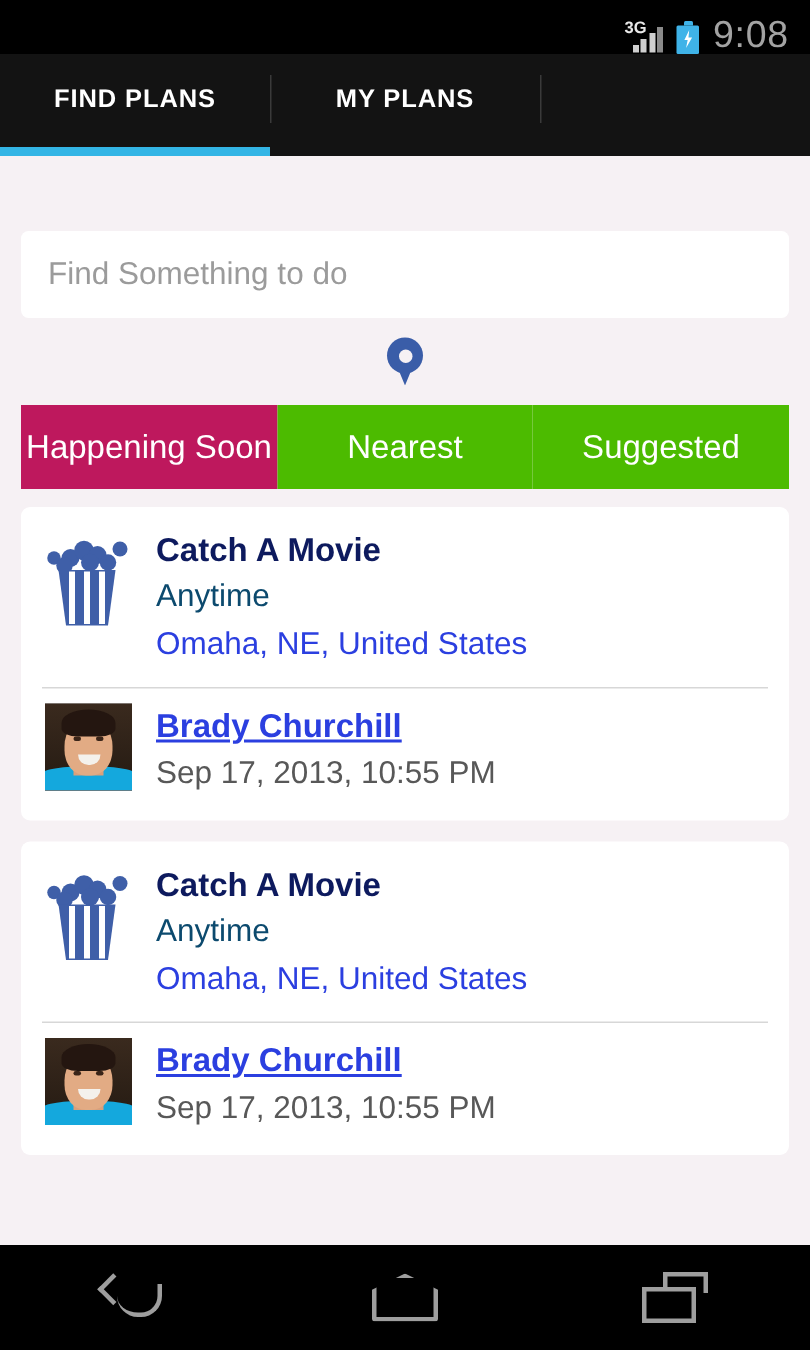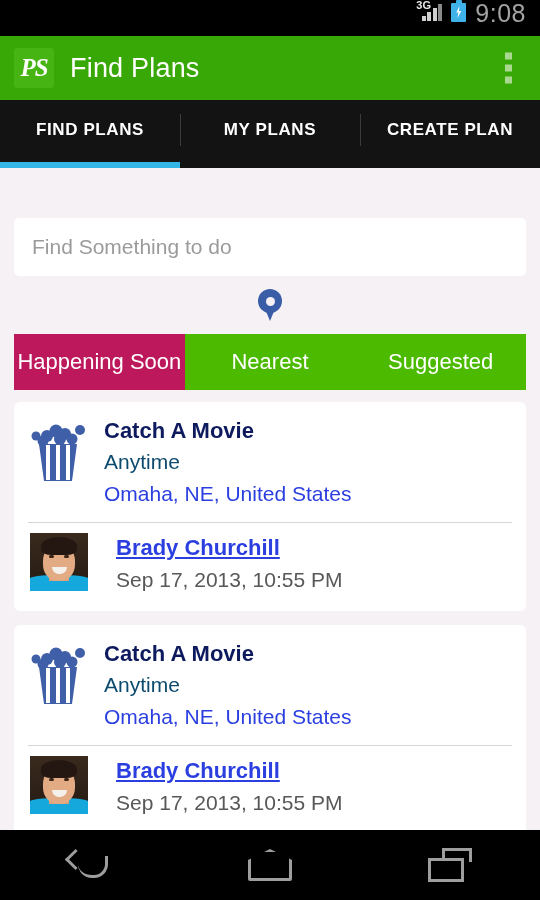--- a/index.html
+++ b/index.html
@@ -6,21 +6,21 @@
   html, body {
     width:540px; height:900px; overflow:hidden;
     font-family:"Liberation Sans", sans-serif;
     background:#f6f1f4;
   }
   .screen { position:relative; width:540px; height:900px; display:flex; flex-direction:column; }
 
   
   .statusbar {
     height:36px; background:#000; flex:0 0 36px;
-    display:flex; align-items:flex-start; justify-content:flex-end;
+    display:flex; align-items:flex-end; justify-content:flex-end;
     padding-right:14px; gap:9px;
   }
   .sig { position:relative; width:26px; height:22px; }
   .sig .bars { position:absolute; right:0; bottom:1px; display:flex; align-items:flex-end; gap:1.5px; }
   .sig .bars i { display:block; width:4px; background:#cfcfcf; }
   .sig .bars i:nth-child(1){ height:5px; }
   .sig .bars i:nth-child(2){ height:9px; }
   .sig .bars i:nth-child(3){ height:13px; }
   .sig .bars i:nth-child(4){ height:17px; background:#8a8a8a; }
   .sig .g3 { position:absolute; left:0; top:0; font-size:11px; color:#e8e8e8; font-weight:bold; line-height:11px; }
@@ -79,21 +79,21 @@
 
   .cards { padding:12px 14px 0 14px; }
   .card { background:#fff; border-radius:6px; margin-bottom:14px; overflow:hidden; }
   .card-top { display:flex; padding:14px 16px 12px 16px; gap:16px; }
   .popcorn { width:58px; height:66px; position:relative; flex:0 0 58px; margin-top:3px; }
   .card-info { flex:1; min-width:0; }
   .plan-title { color:#0d1a5e; font-size:22px; font-weight:bold; line-height:30px; }
   .plan-time  { color:#0c4a6e; font-size:21px; line-height:32px; }
   .plan-loc   { color:#2b3fe0; font-size:21px; line-height:32px; }
   .card-sep { height:1px; background:#d7d7d7; margin:0 14px; }
-  .card-bot { display:flex; padding:10px 16px 14px 16px; gap:28px; }
+  .card-bot { display:flex; padding:10px 16px 14px 16px; gap:16px; }
   .avatar { width:58px; height:58px; flex:0 0 58px; position:relative; overflow:hidden; background:#2a1f18; }
   .avatar .bg   { position:absolute; inset:0; background:linear-gradient(#3a2a1e, #241a12); }
   .avatar .shirt{ position:absolute; left:-4px; bottom:0; width:66px; height:16px; background:#14a8dd; border-radius:40% 40% 0 0; }
   .avatar .neck { position:absolute; left:19px; bottom:10px; width:20px; height:14px; background:#d9a07c; }
   .avatar .face { position:absolute; left:13px; top:10px; width:32px; height:38px; border-radius:48% 48% 44% 44%; background:#e2ab84; }
   .avatar .hair { position:absolute; left:11px; top:4px; width:36px; height:18px; border-radius:50% 50% 30% 30%; background:#241610; }
   .avatar .eyeL { position:absolute; left:19px; top:22px; width:5px; height:3px; border-radius:2px; background:#3a2418; }
   .avatar .eyeR { position:absolute; left:34px; top:22px; width:5px; height:3px; border-radius:2px; background:#3a2418; }
   .avatar .mouth{ position:absolute; left:22px; top:34px; width:15px; height:7px; border-radius:0 0 9px 9px; background:#f4f1ec; }
   .user-info { flex:1; min-width:0; }
@@ -131,41 +131,31 @@
         </span>
     </div>
     <div class="batt">
       <span class="cap"></span>
         <span class="body"></span>
         <span class="bolt"></span>
     </div>
     <div class="clock">9:08</div>
   </div>
 
-  <div class="actionbar">
-    <div class="logo">PS</div>
-    <div class="apptitle">Find Plans</div>
-    <div class="overflow">
-        <i></i>
-        <i></i>
-        <i></i>
-      </div>
-  </div>
 
   <div class="tabs">
     <div class="tab active">
       <span>FIND PLANS</span>
       <span class="ind"></span>
     </div>
     <div class="tab">
       <span>MY PLANS</span>
       <span class="ind"></span>
     </div>
     <div class="tab">
-      <span>CREATE PLAN</span>
       <span class="ind"></span>
     </div>
   </div>
 
   <div class="content">
 
     <div class="searchwrap">
       <div class="searchbox">Find Something to do</div>
     </div>
 

